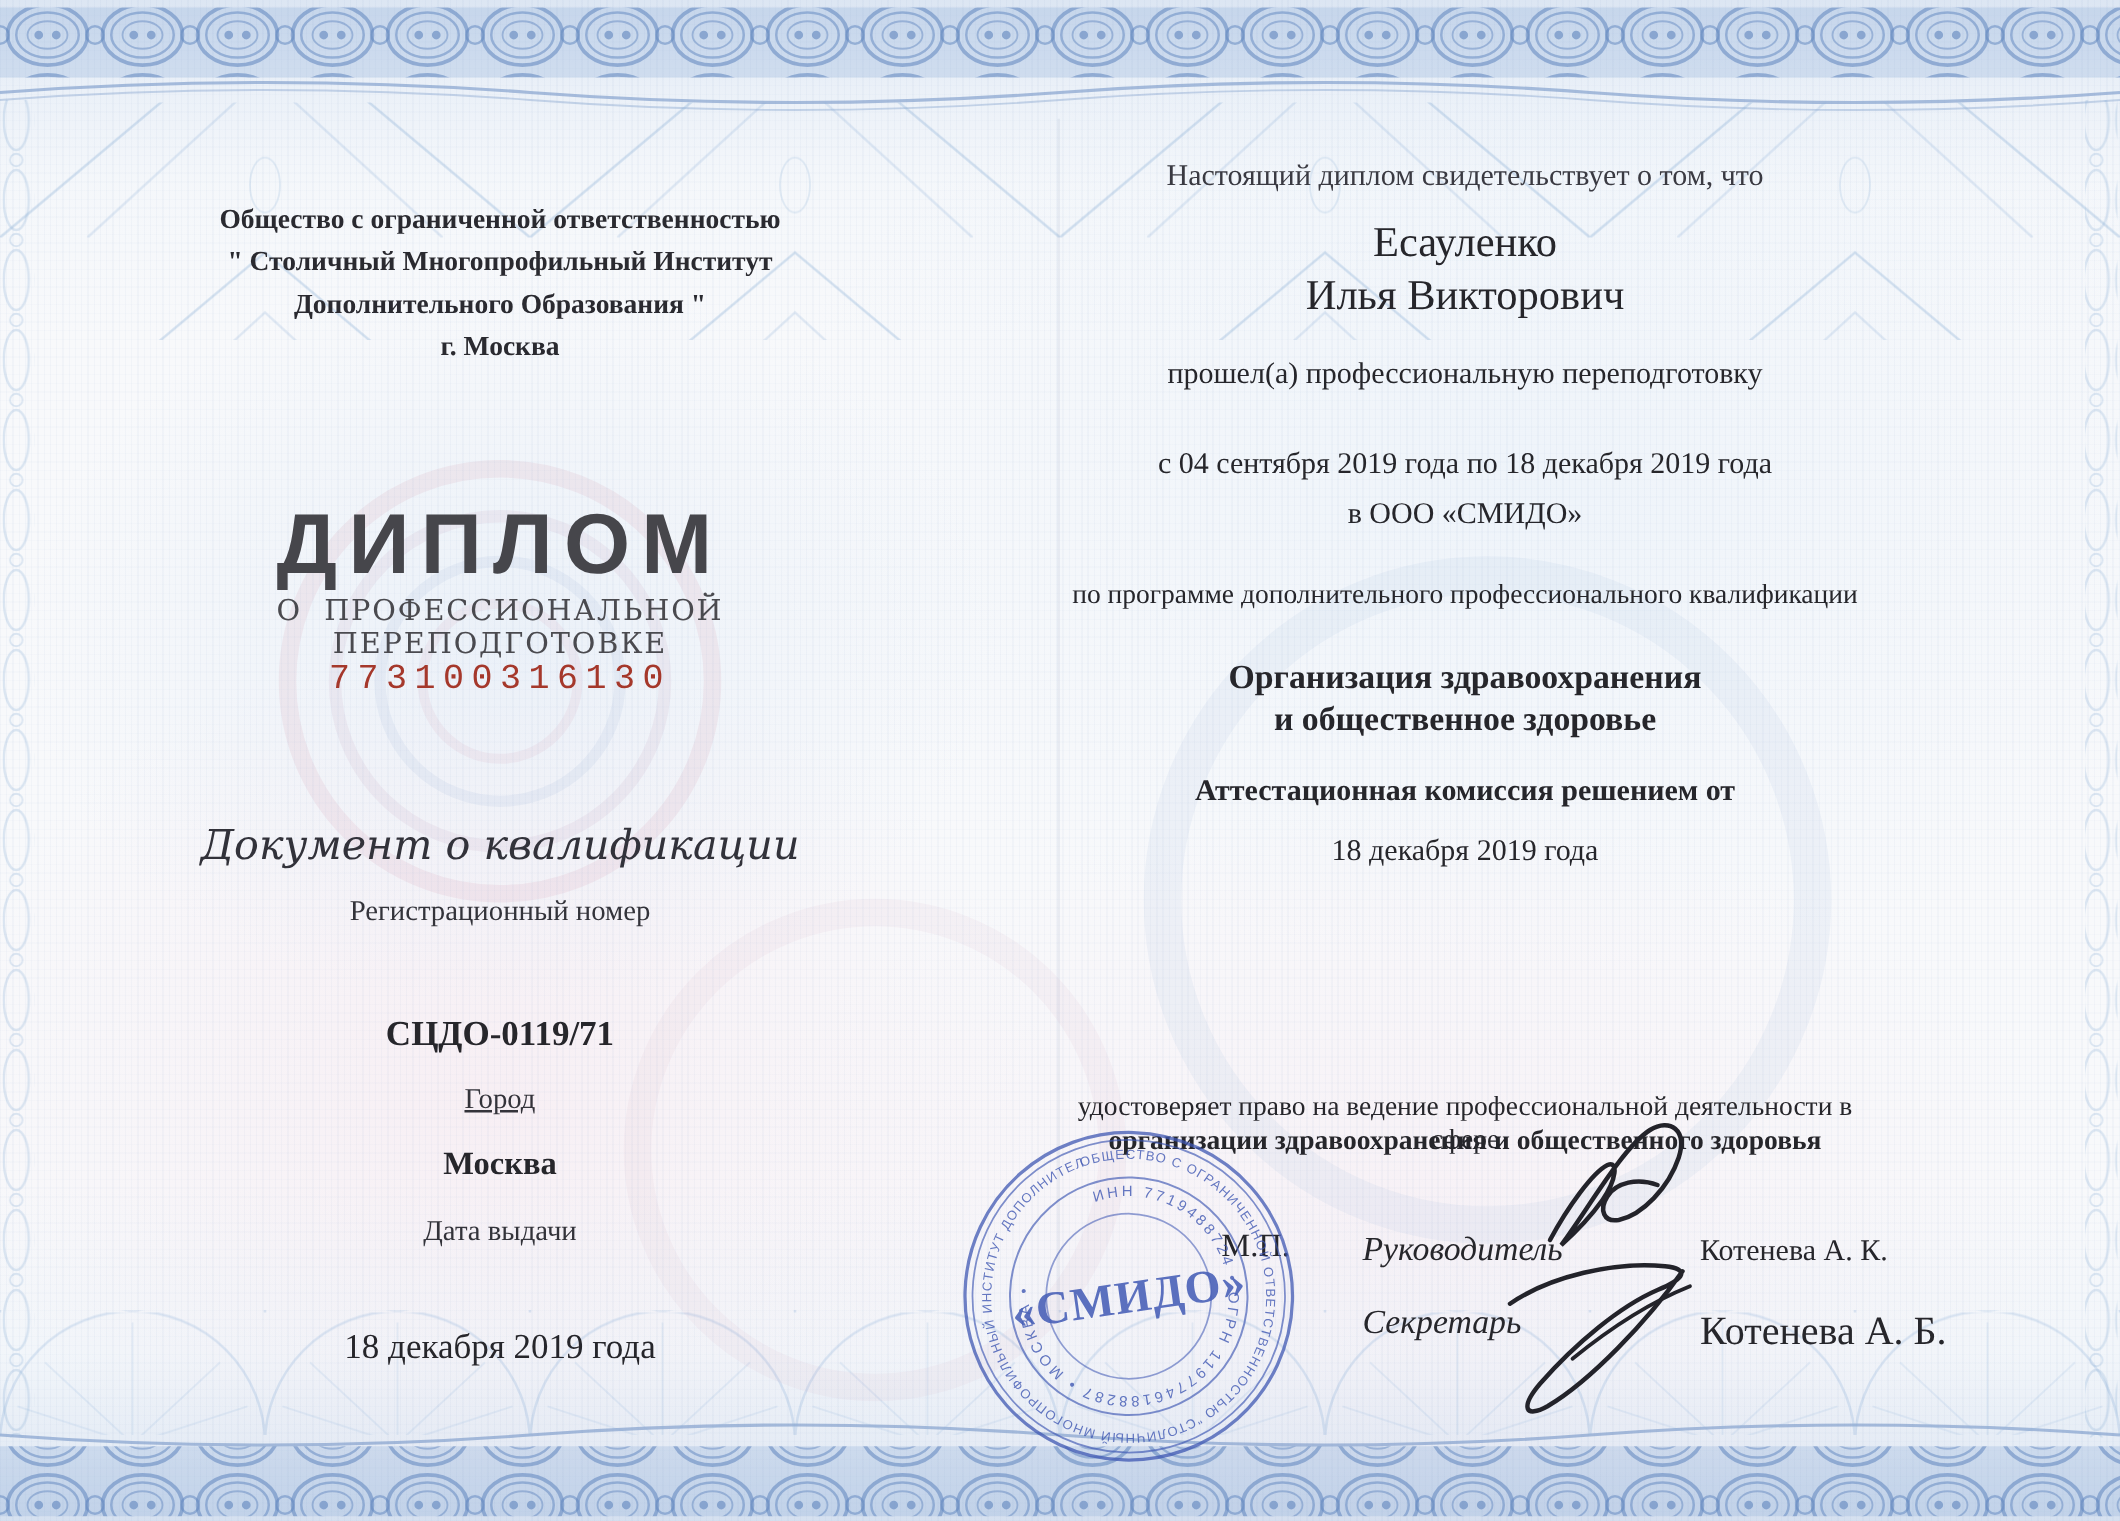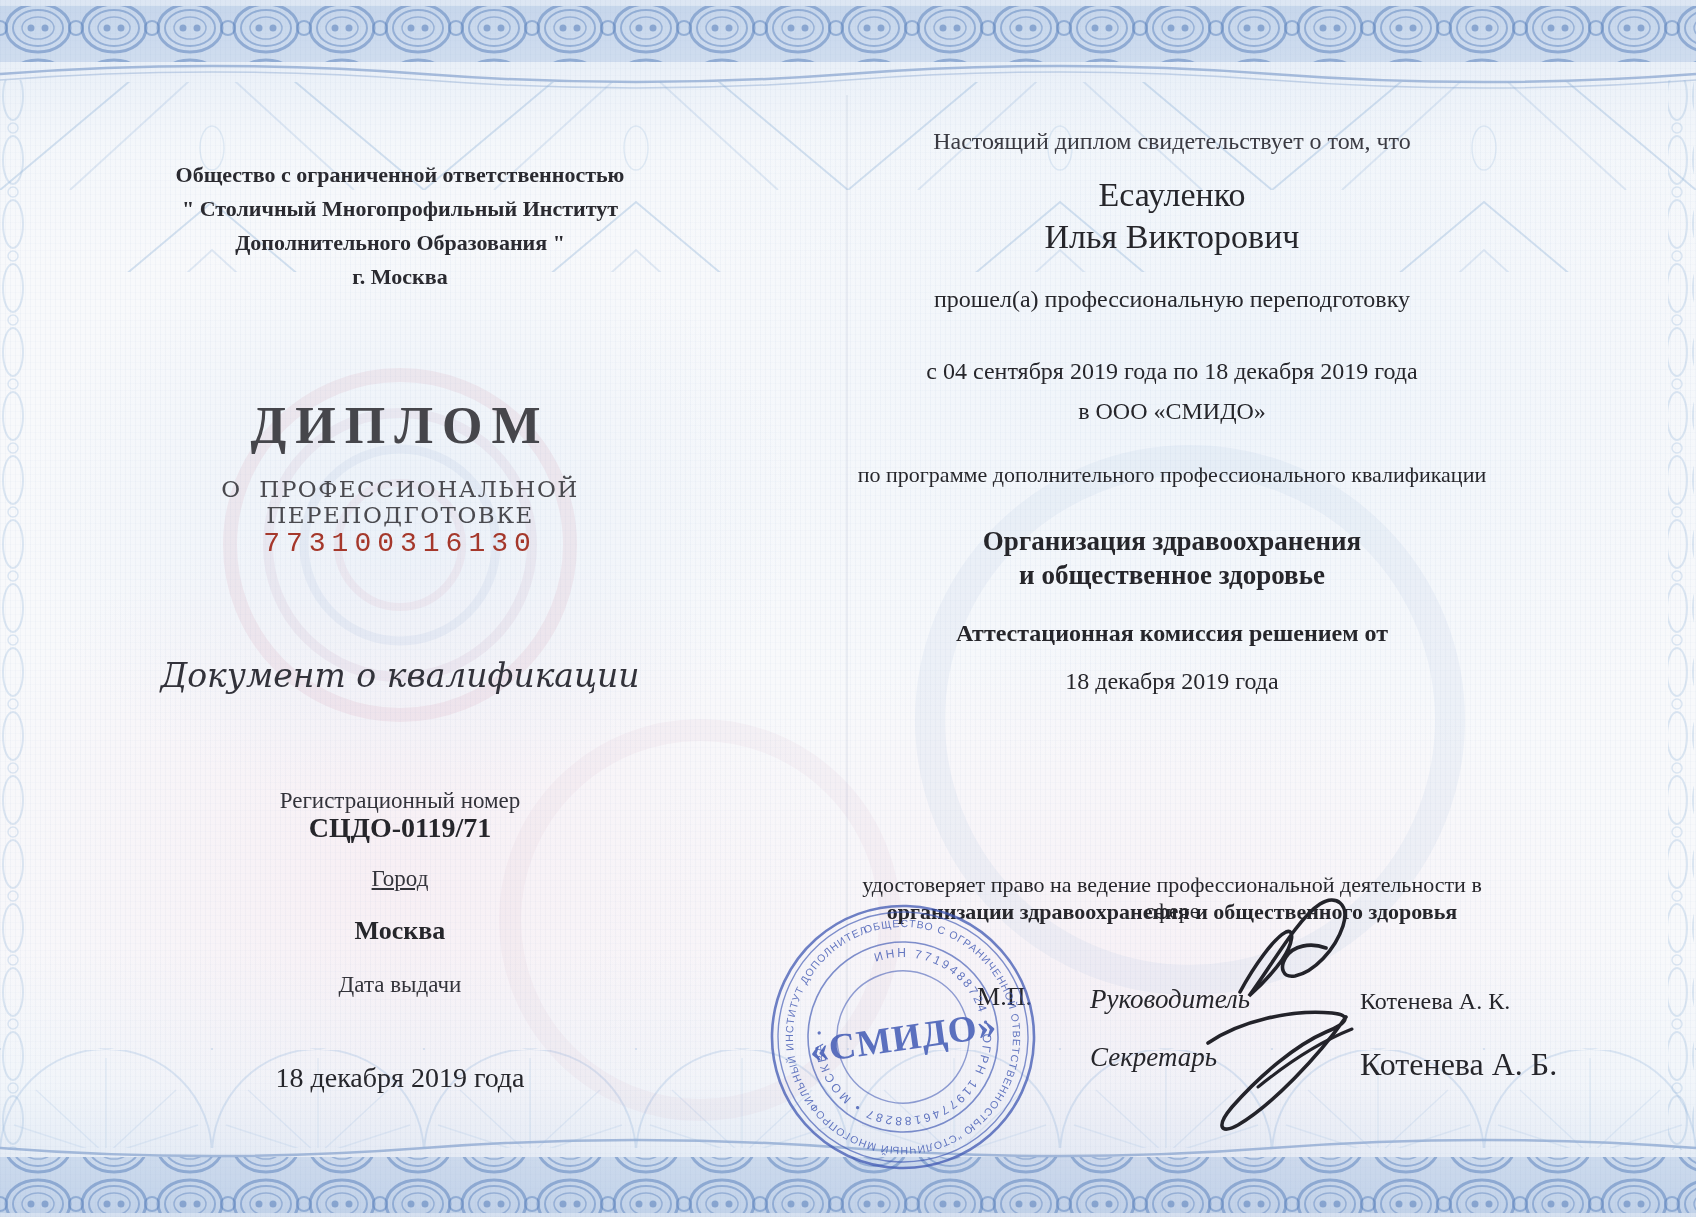--- a/index.html
+++ b/index.html
@@ -19,25 +19,25 @@
     content:"";position:absolute;inset:0;z-index:1;pointer-events:none;
     background-image:
       repeating-linear-gradient(90deg, rgba(120,150,195,.055) 0 1px, rgba(0,0,0,0) 1px 5px),
       repeating-linear-gradient(0deg, rgba(150,175,210,.04) 0 1px, rgba(0,0,0,0) 1px 7px);
   }
   svg.decor{position:absolute;inset:0;z-index:0;pointer-events:none;}
   .t{position:absolute;z-index:2;text-align:center;}
   .c-left{left:80px;width:640px;}
   .c-right{left:852px;width:640px;}
   .issuer{top:158px;font-size:22px;font-weight:700;line-height:34px;color:#2a2a30;}
-  .diploma-title{top:396px;font-size:52px;font-weight:700;letter-spacing:9px;color:#46464b;font-family:Liberation Serif, serif;}
+  .diploma-title{top:396px;font-size:68px;font-weight:700;letter-spacing:9px;color:#46464b;font-family:Liberation Sans, sans-serif;}
   .diploma-sub{top:476px;font-size:23px;letter-spacing:1.5px;word-spacing:9px;color:#4a4a4f;font-family:"DejaVu Serif", serif;}
   .serial{top:528px;font-size:28px;letter-spacing:6px;color:#a5382b;font-family:"Liberation Mono", monospace;}
   .qual{top:656px;font-size:33px;font-style:italic;color:#32323a;font-family:"DejaVu Serif", serif;}
-  .reg-label{top:788px;font-size:23px;color:#33333a;}
+  .reg-label{top:716px;font-size:23px;color:#33333a;}
   .reg-num{top:812px;font-size:28px;font-weight:700;}
   .city-label{top:866px;font-size:23px;color:#33333a;text-decoration:underline;}
   .city{top:916px;font-size:26px;font-weight:700;}
   .date-label{top:972px;font-size:23px;color:#33333a;}
   .issue-date{top:1062px;font-size:28px;}
   .intro{top:128px;font-size:24px;color:#3a3a42;font-family:Liberation Serif, serif;}
   .lastname{top:176px;font-size:34px;}
   .firstname{top:218px;font-size:34px;}
   .line-a{top:286px;font-size:24px;}
   .line-b{top:358px;font-size:24px;}

